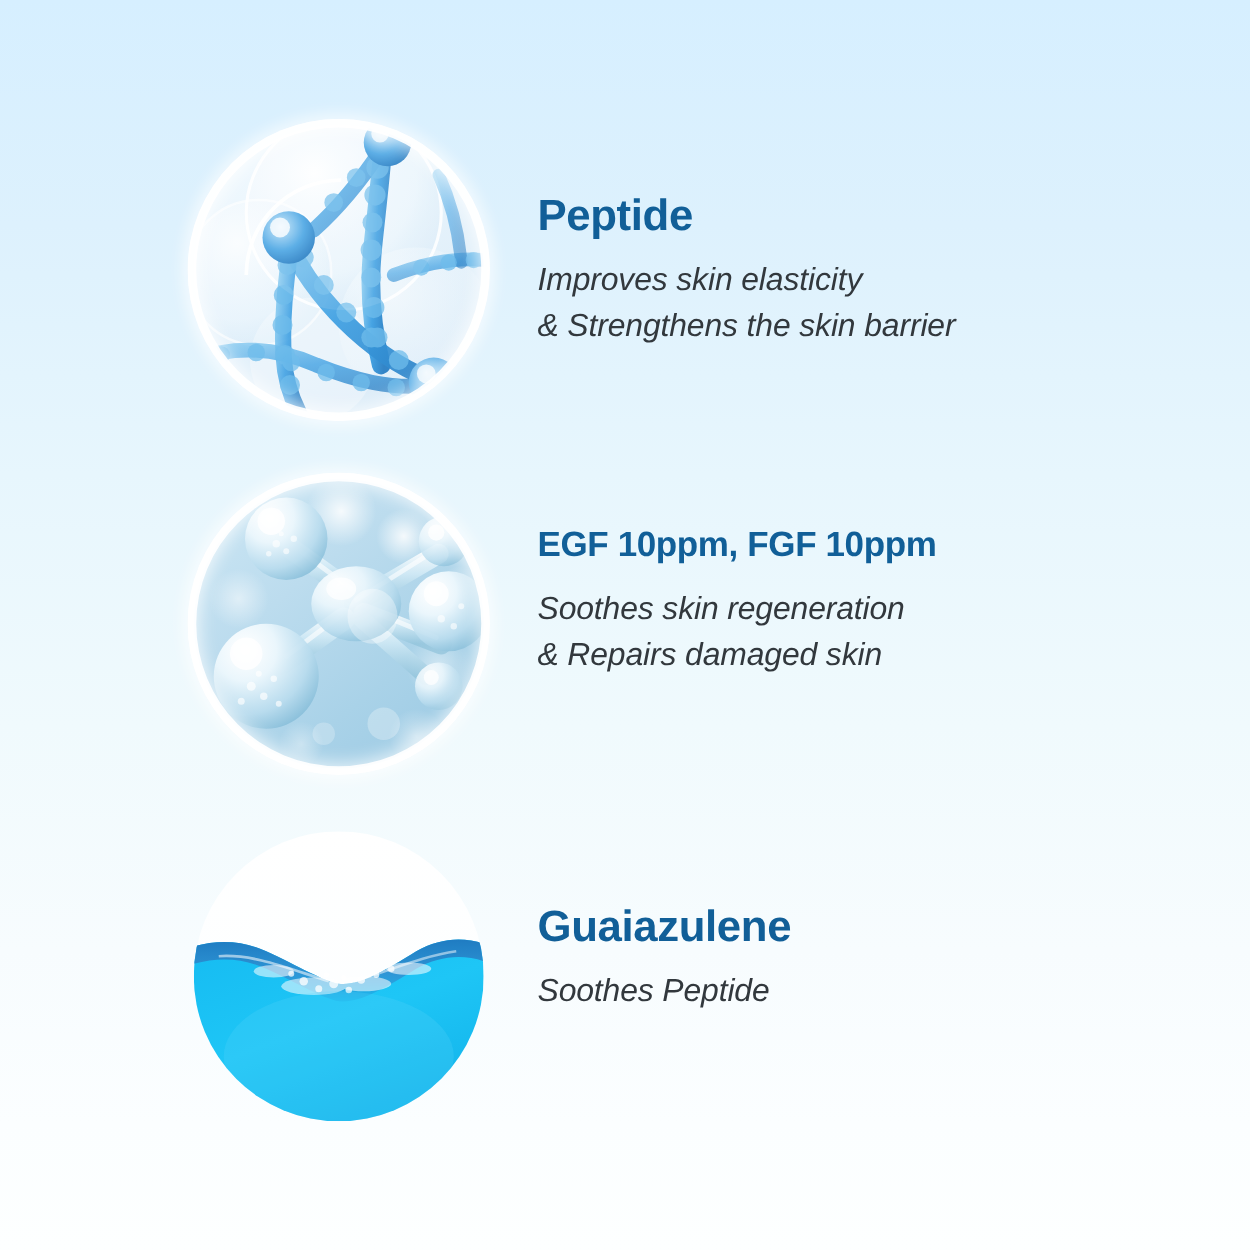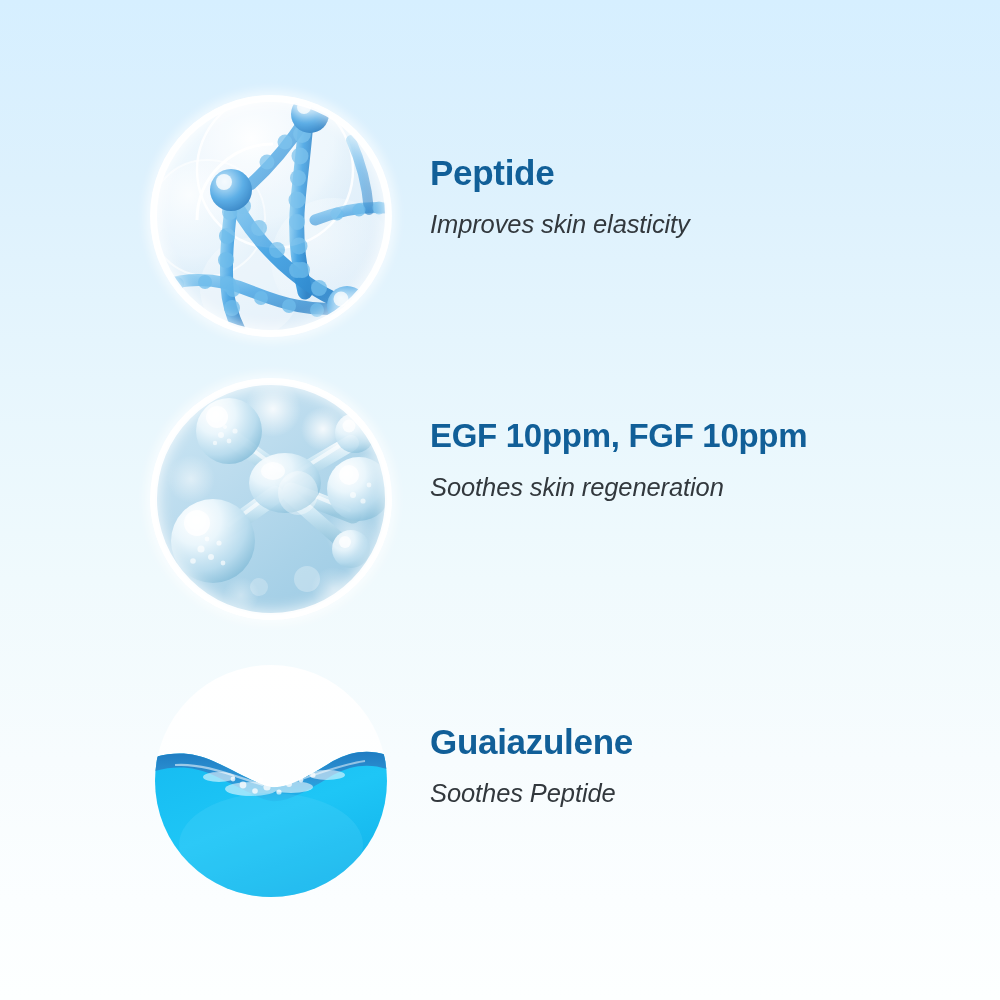--- a/index.html
+++ b/index.html
@@ -66,21 +66,21 @@
   .copy-3 { top:56px; }
 
   .heading {
     color:#115f98;
     font-weight:bold;
     font-size:35px;
     line-height:42px;
     letter-spacing:-0.3px;
     white-space:nowrap;
   }
-  .heading-2 { font-size:33px; }
+  .heading-2 { font-size:28px; }
 
   .desc {
     margin-top:12px;
     color:#32383d;
     font-size:25.5px;
     line-height:37px;
     letter-spacing:-0.1px;
     font-style:italic;
   }
   .desc div { white-space:nowrap; }
@@ -177,20 +177,21 @@
         <path d="M42 120 C42 78 76 44 118 44" fill="none" stroke="#ffffff" stroke-width="3" opacity="0.9"></path>
         <circle cx="120" cy="70" r="78" fill="#ffffff" opacity="0.10"></circle>
       </svg>
     </div>
     <div class="halo"></div>
 
     <div class="copy copy-1">
       <div class="heading">Peptide</div>
       <div class="desc">
         <div>Improves skin elasticity</div>
+        <div>&amp; Strengthens the skin barrier</div>
       </div>
     </div>
   </div>
 
   <div class="row row-2">
 
     <div class="media">
       <svg viewBox="0 0 232 232" xmlns="http://www.w3.org/2000/svg">
         <defs>
           <linearGradient id="m-bg" x1="0.1" y1="0" x2="0.9" y2="1">
@@ -283,20 +284,21 @@
         <circle cx="152" cy="196" r="13" fill="#ffffff" opacity="0.28"></circle>
         <circle cx="104" cy="204" r="9" fill="#ffffff" opacity="0.24"></circle>
       </svg>
     </div>
     <div class="halo"></div>
 
     <div class="copy copy-2">
       <div class="heading heading-2">EGF 10ppm, FGF 10ppm</div>
       <div class="desc">
         <div>Soothes skin regeneration</div>
+        <div>&amp; Repairs damaged skin</div>
       </div>
     </div>
   </div>
 
   <div class="row row-3">
 
     <div class="media">
       <svg viewBox="0 0 232 232" xmlns="http://www.w3.org/2000/svg">
         <defs>
           <linearGradient id="w-body" x1="0.2" y1="0" x2="0.8" y2="1">

